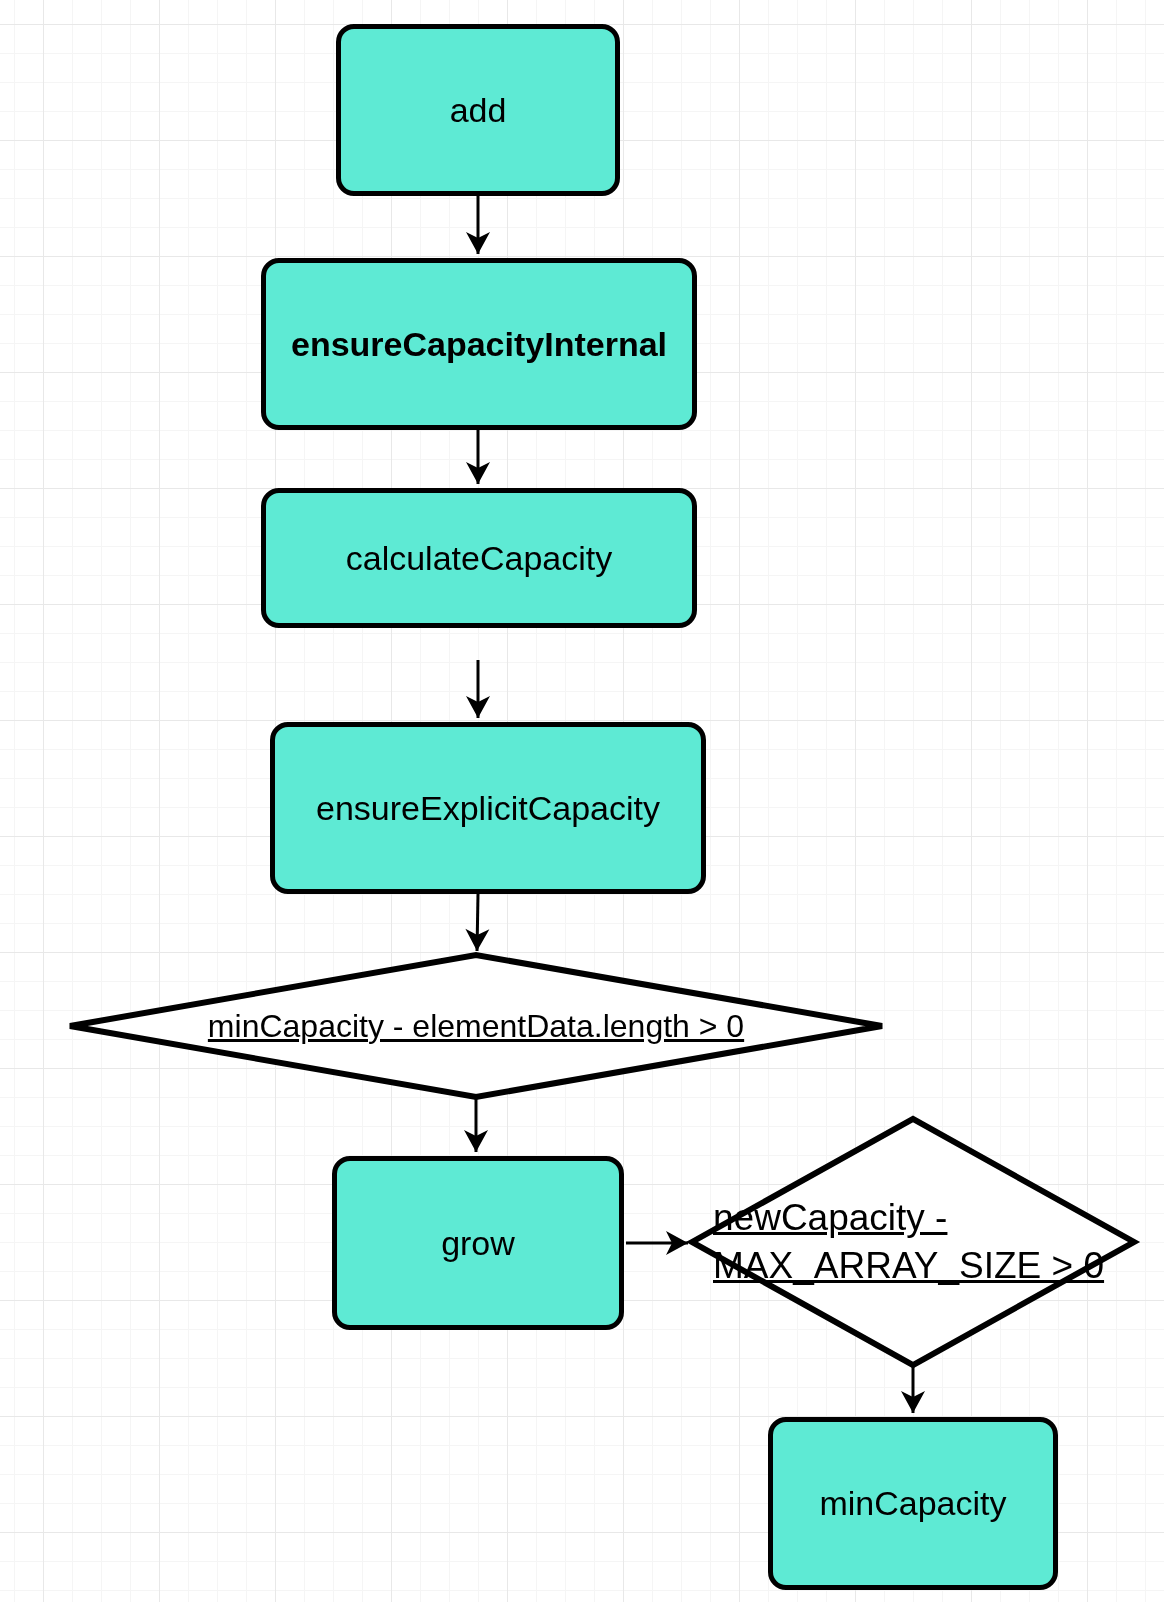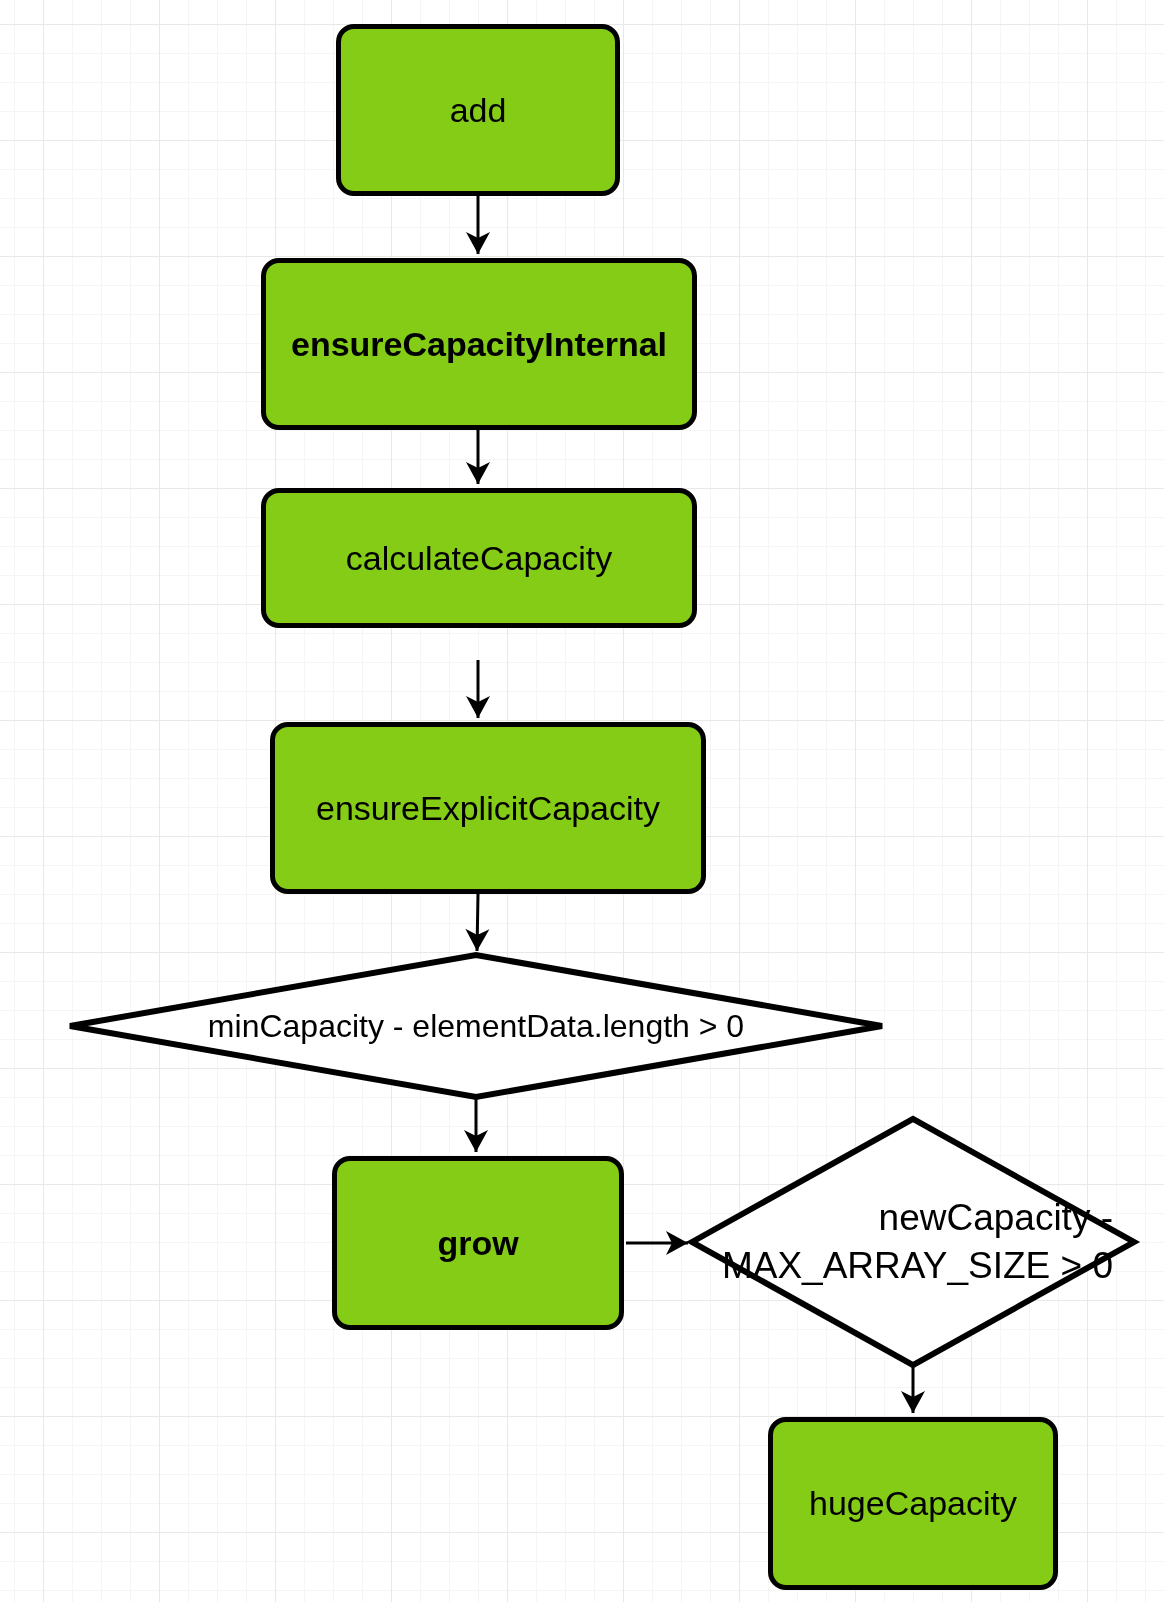--- a/index.html
+++ b/index.html
@@ -33,41 +33,42 @@
     fill: none;
   }
   .diamond {
     fill: #ffffff;
     stroke: #000000;
     stroke-width: 6;
   }
   .node {
     position: absolute;
     box-sizing: border-box;
-    background: #84cc16;
+    background: #5eead4;
     border: 5px solid #000000;
     border-radius: 18px;
     display: flex;
     align-items: center;
     justify-content: center;
     text-align: center;
     font-size: 34px;
   }
   .node-add   { left: 336px; top: 24px;   width: 284px; height: 172px; }
   .node-eci   { left: 261px; top: 258px;  width: 436px; height: 172px; font-weight: bold; }
   .node-cc    { left: 261px; top: 488px;  width: 436px; height: 140px; }
   .node-eec   { left: 270px; top: 722px;  width: 436px; height: 172px; }
-  .node-grow  { left: 332px; top: 1156px; width: 292px; height: 174px; font-weight: bold; }
+  .node-grow  { left: 332px; top: 1156px; width: 292px; height: 174px; }
   .node-huge  { left: 768px; top: 1417px; width: 290px; height: 173px; }
   .diamond-label {
     position: absolute;
     display: flex;
     align-items: center;
     justify-content: center;
-    text-align: right;
+    text-align: left;
+    text-decoration: underline;
   }
   .diamond-label-1 {
     left: 76px; top: 956px; width: 800px; height: 140px;
     font-size: 32px;
     white-space: nowrap;
   }
   .diamond-label-2 {
     left: 713px; top: 1142px; width: 400px; height: 200px;
     font-size: 37px;
     line-height: 48px;
@@ -119,16 +120,16 @@
 
   <div class="node node-grow">
     <span>grow</span>
   </div>
 
   <div class="diamond-label diamond-label-2">
     <span>newCapacity - MAX_ARRAY_SIZE &gt; 0</span>
   </div>
 
   <div class="node node-huge">
-    <span>hugeCapacity</span>
+    <span>minCapacity</span>
   </div>
 
 </div>
 
 </body></html>

